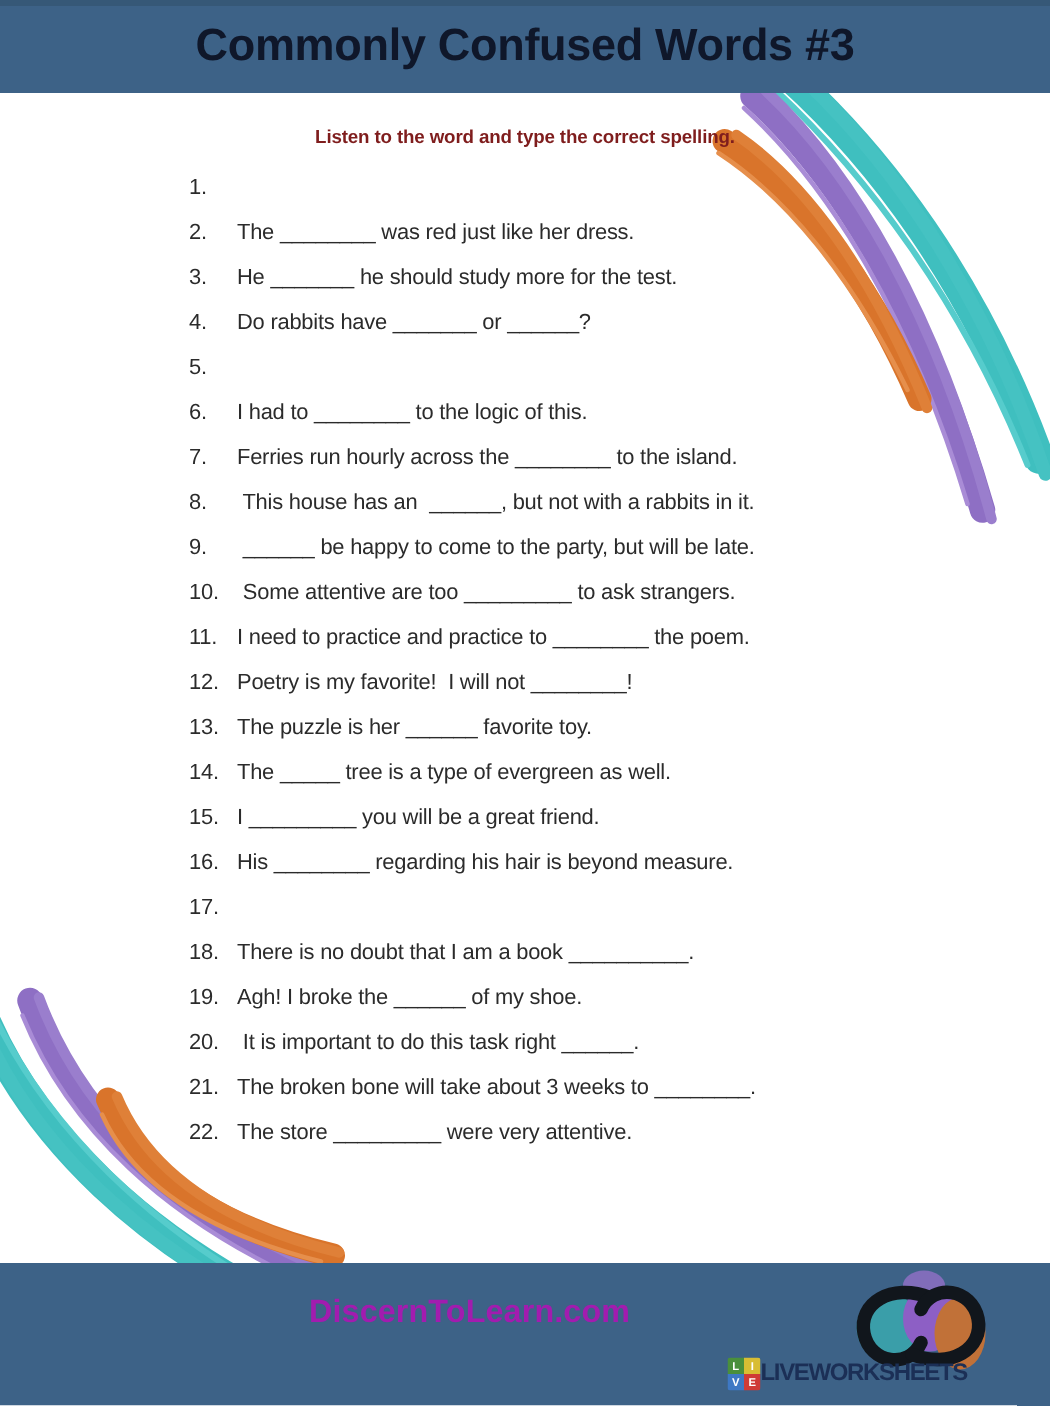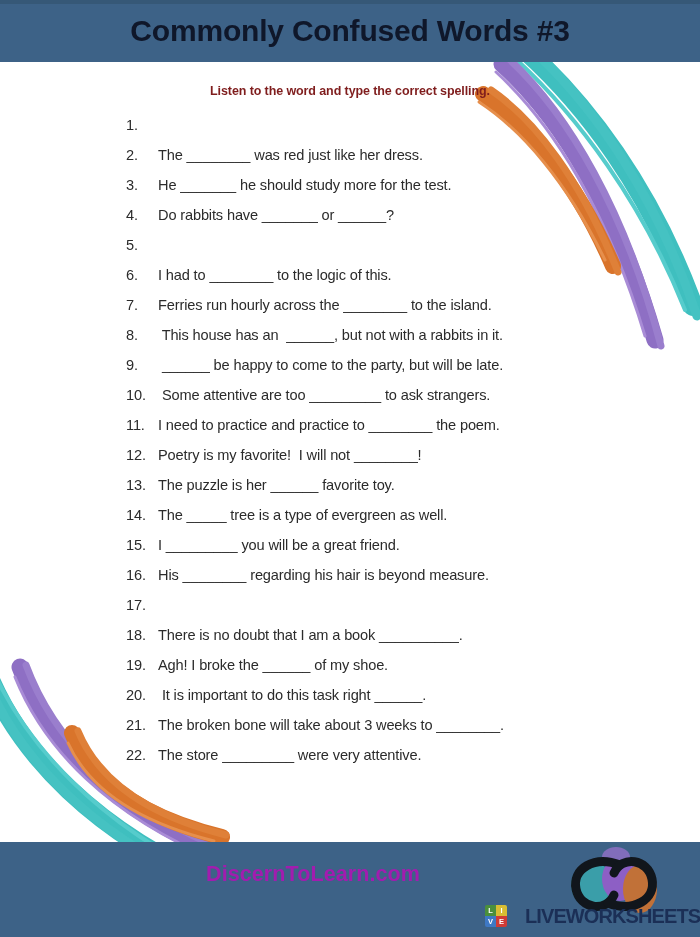--- a/index.html
+++ b/index.html
@@ -158,26 +158,25 @@
     line-height: 1;
   }
   .lw-t1 { background: #4a8f3c; }
   .lw-t2 { background: #d8bd33; }
   .lw-t3 { background: #3e78c4; }
   .lw-t4 { background: #cf3b36; }
   .lw-word {
     position: absolute;
     left: 27px;
     top: 60px;
-    font-size: 20px;
+    font-size: 16px;
     font-weight: bold;
     color: #1b2f56;
     letter-spacing: -0.9px;
     line-height: 22px;
-    margin-left: 18px;
   }
 
   
   .brush-tr {
     position: absolute;
     right: 0;
     top: 58px;
     width: 235px;
     height: 330px;
     z-index: 3;

